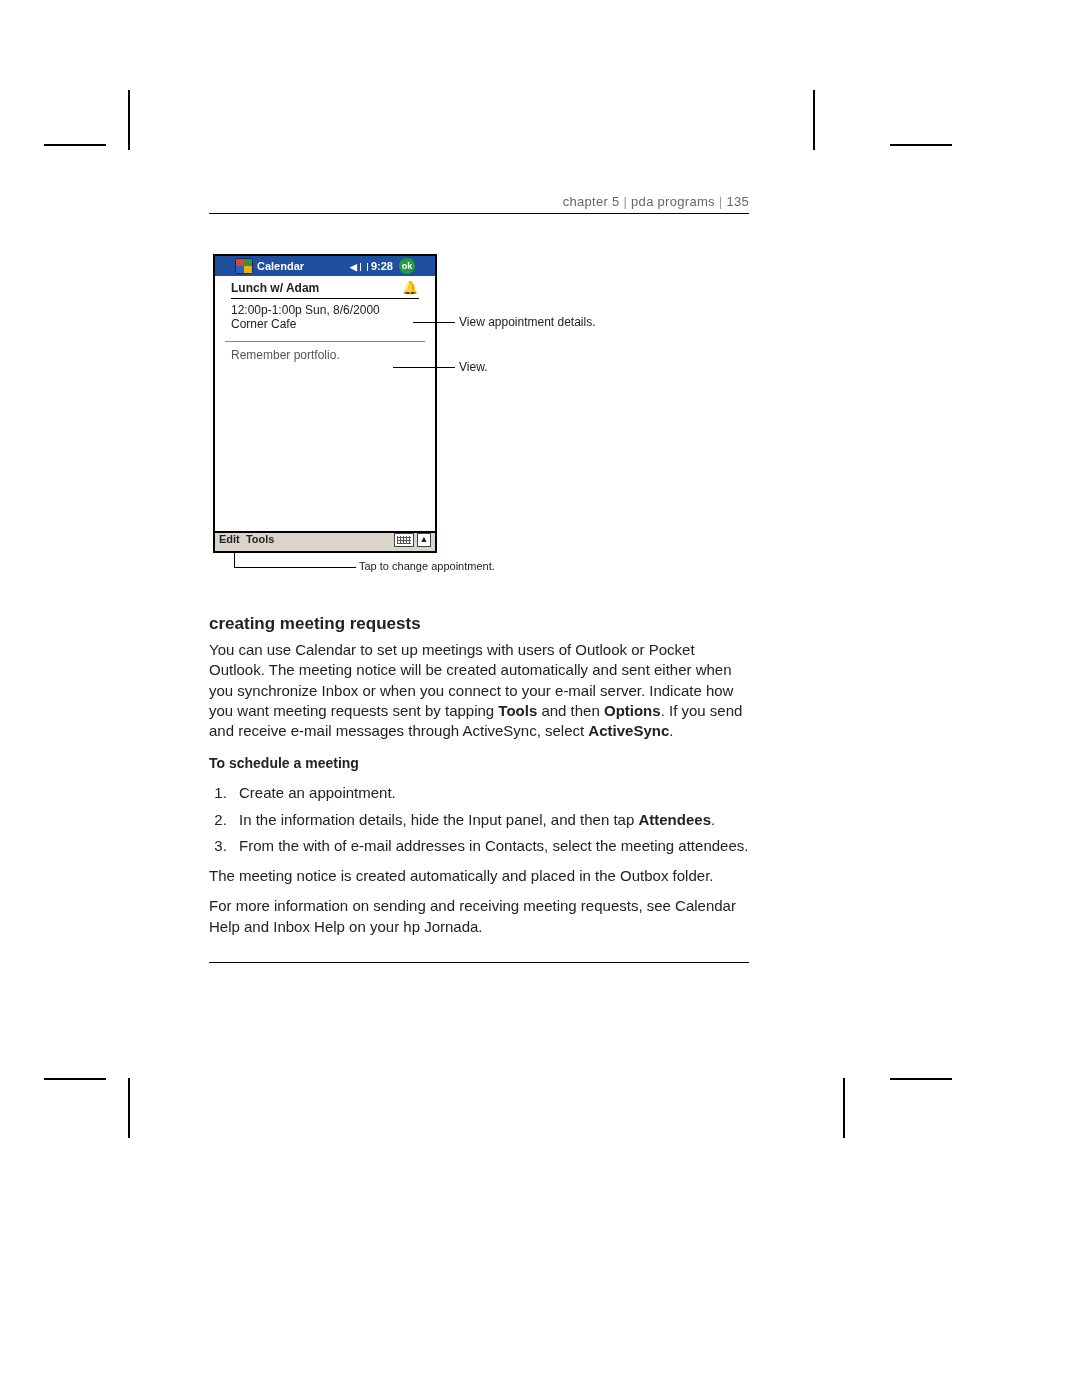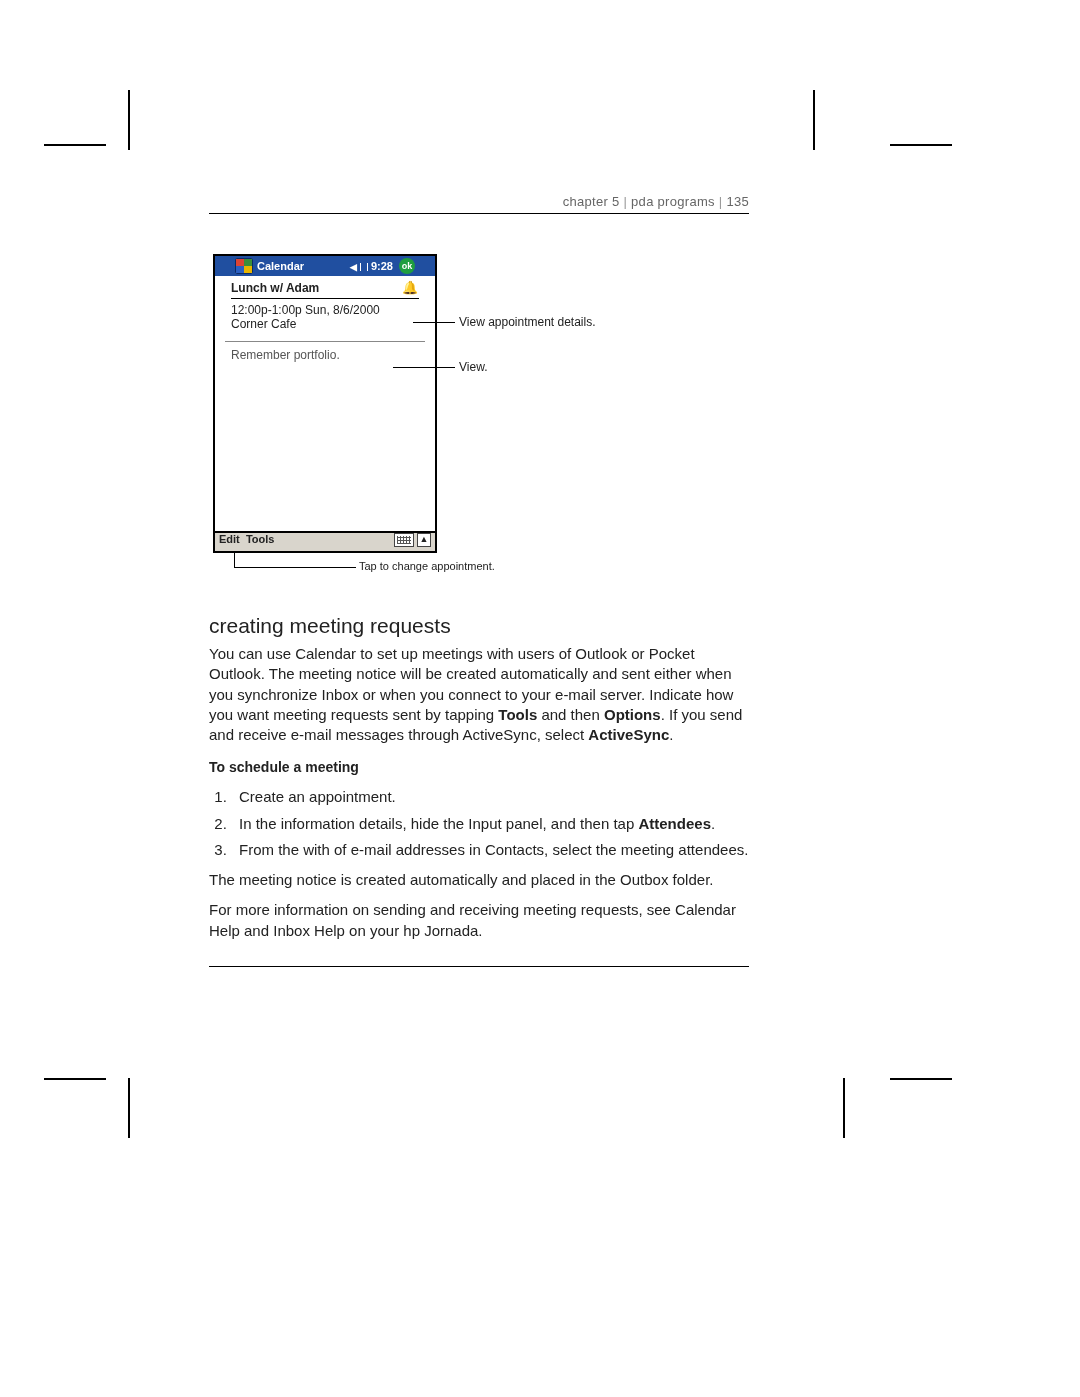--- a/index.html
+++ b/index.html
@@ -120,21 +120,21 @@
   .kbd-icon::after{content:"";position:absolute;inset:2px;background:repeating-linear-gradient(90deg,#555 0 1px,transparent 1px 3px),repeating-linear-gradient(0deg,#555 0 1px,transparent 1px 3px)}
   .up-arrow{margin-left:3px;border:1px solid #444;width:12px;height:12px;background:#fff;text-align:center;font-size:9px;line-height:10px}
 
   
   .callout-h{position:absolute;height:1px;background:#000}
   .callout-v{position:absolute;width:1px;background:#000}
   .callout-txt{position:absolute;font-size:12px;white-space:nowrap}
 
   
   h3.section{
-    font-size:21px;font-weight:normal;
+    font-size:17px;font-weight:bold;
     margin:8px 0 6px 0;
   }
   h4.sub{font-size:14px;font-weight:bold;margin:14px 0 12px 0}
   p.body{margin:0 0 10px 0;font-size:15px;line-height:1.35}
   ol.steps{margin:4px 0 10px 22px;padding:0;font-size:15px;line-height:1.35}
   ol.steps li{margin-bottom:6px;padding-left:8px}
   b{font-weight:bold}
 
   .bottom-rule{
     border:none;border-top:1px solid #000;

